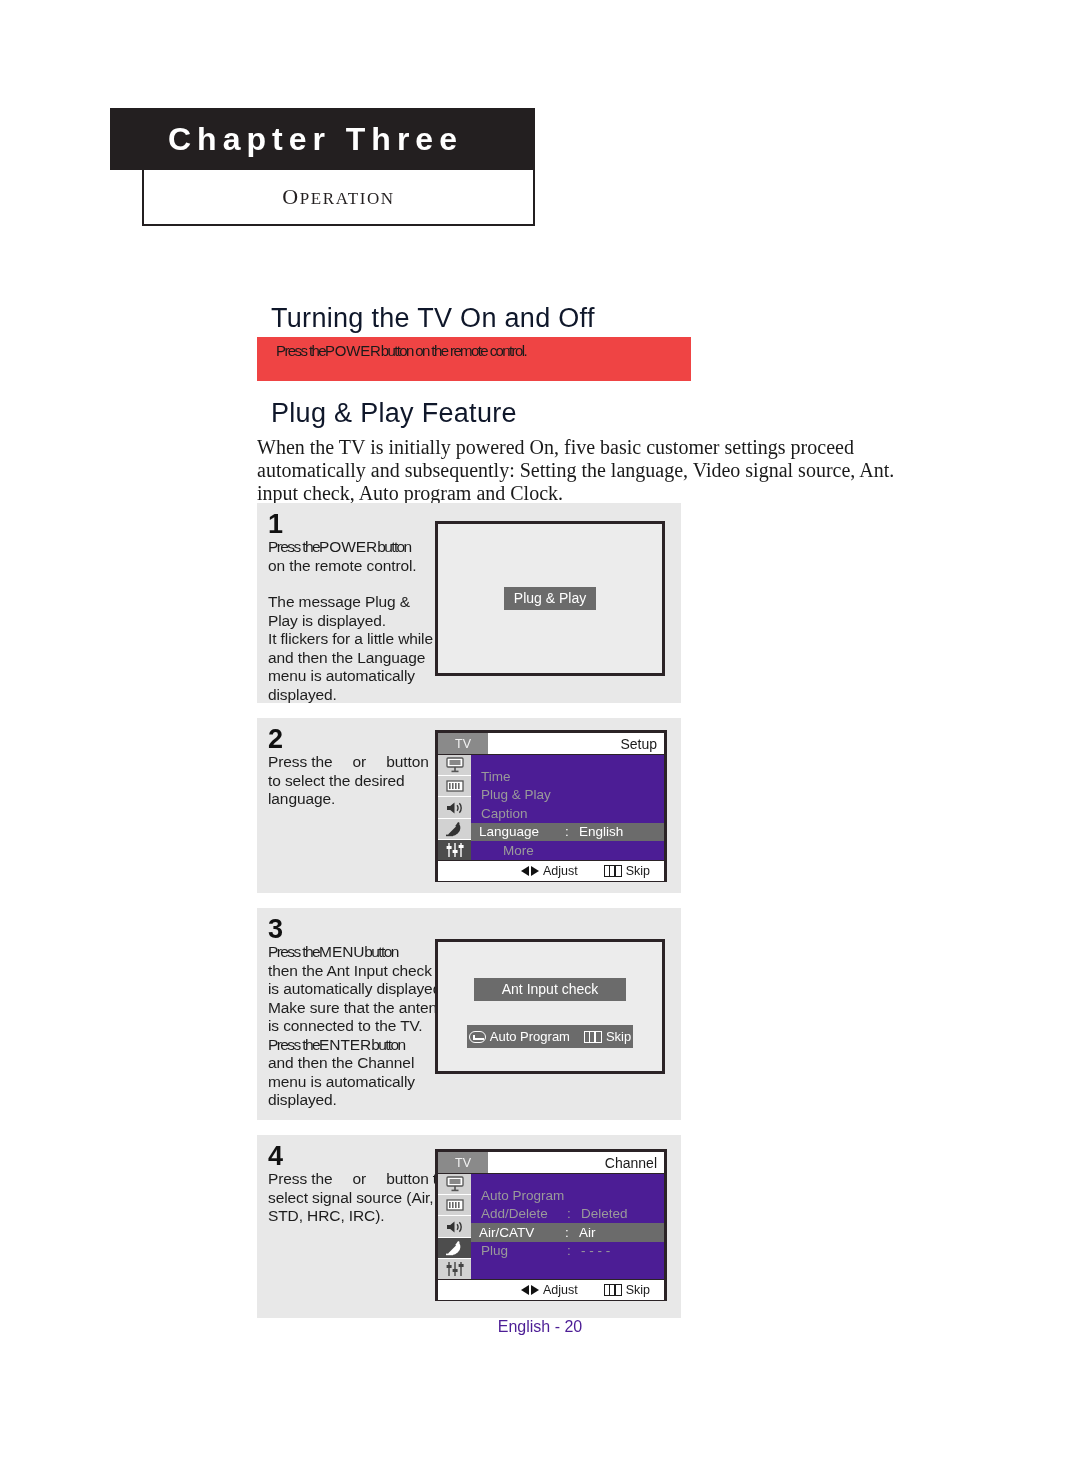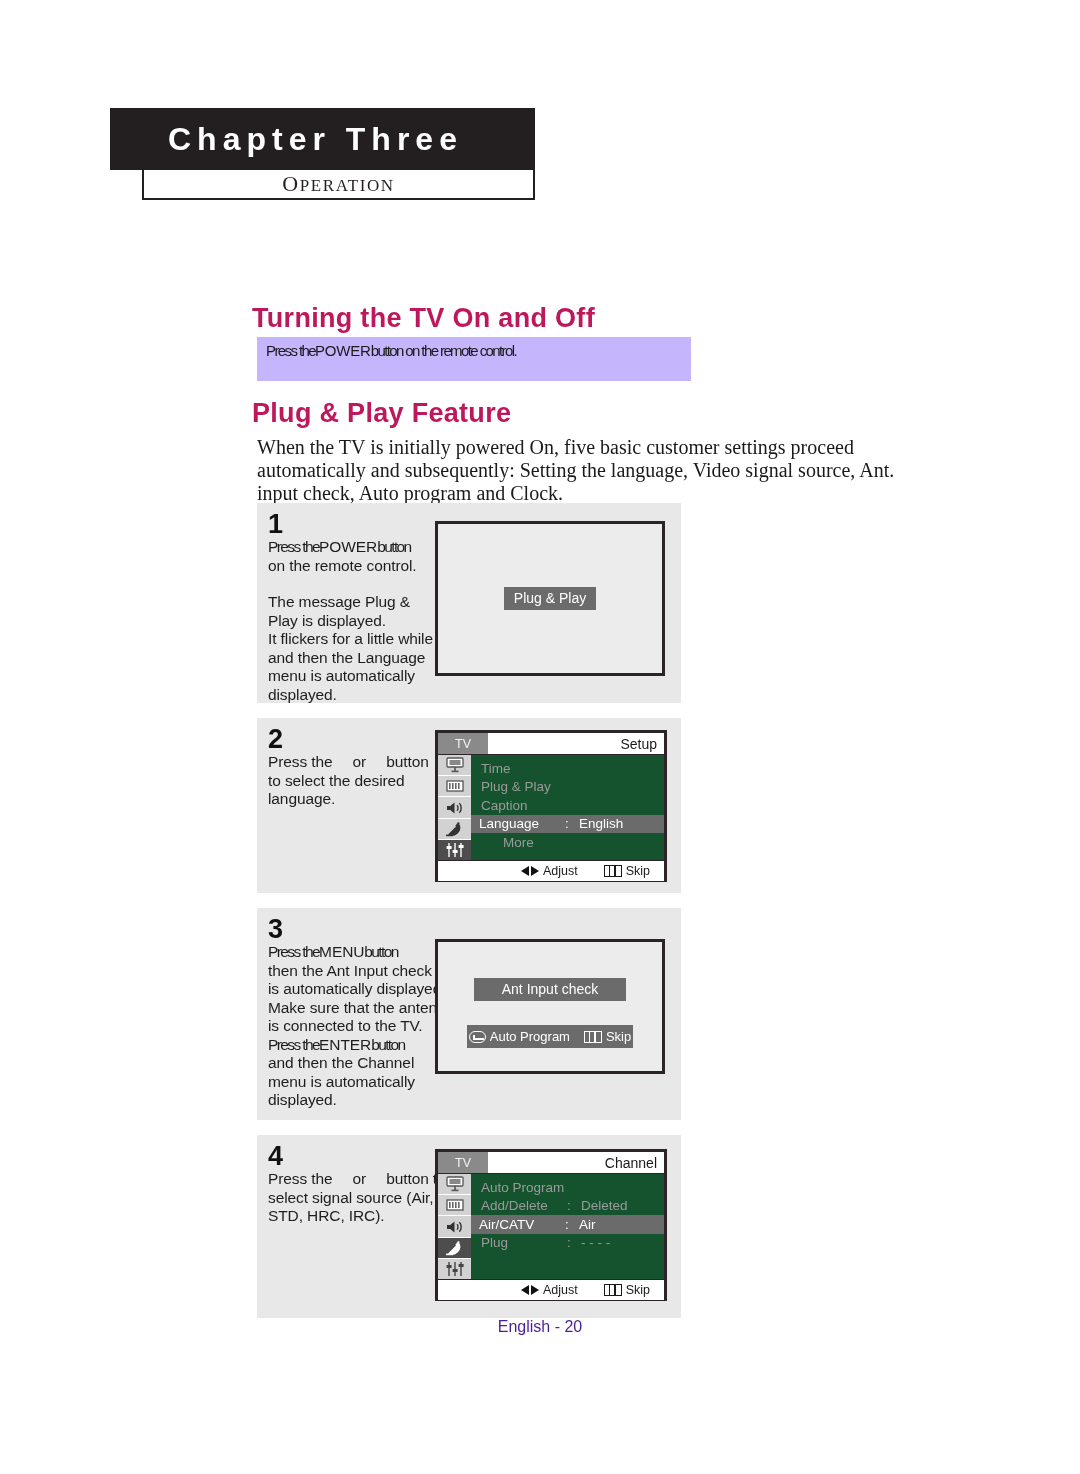--- a/index.html
+++ b/index.html
@@ -33,61 +33,61 @@
   }
   .chapter-bar-title {
     color: #ffffff;
     font-size: 32px;
     font-weight: bold;
     letter-spacing: 6px;
   }
   .chapter-sub {
     border: 2px solid #231f20;
     border-top: none;
-    height: 30px;
+    height: 56px;
     display: flex;
     align-items: center;
     justify-content: center;
     background: #ffffff;
     box-sizing: border-box;
     margin-left: 32px;
   }
   .chapter-sub-title {
     font-family: "Liberation Serif", serif;
     font-size: 17px;
     letter-spacing: 1.6px;
     color: #231f20;
   }
   .chapter-sub-title .cap {
     font-size: 22px;
   }
 
   
   .h-section {
     position: absolute;
-    left: 252px;
+    left: 271px;
     font-size: 27px;
-    font-weight: bold;
-    color: #be185d;
+    font-weight: normal;
+    color: #0f172a;
     letter-spacing: 0.3px;
     white-space: nowrap;
   }
   #heading-turning { top: 303px; }
   #heading-plug    { top: 398px; }
 
   
   .note-box {
     position: absolute;
     left: 257px;
     top: 337px;
     width: 434px;
     height: 44px;
-    background: #c4b5fd;
+    background: #ef4444;
     box-sizing: border-box;
-    padding: 4px 0 0 9px;
+    padding: 4px 0 0 19px;
   }
   .note-line-1 {
     font-size: 15px;
     line-height: 19px;
     white-space: nowrap;
     letter-spacing: -0.2px;
   }
   .note-line-2 {
     font-size: 17px;
     line-height: 21px;
@@ -312,22 +312,22 @@
     justify-content: center;
     border-bottom: 1px solid #ffffff;
     position: relative;
   }
   .osd-iconcell:last-child { border-bottom: none; }
   .osd-iconcell.active { background: #4d4d4d; }
   .osd-iconcell svg { display: block; }
 
   .osd-items {
     flex: 1;
-    background: #14532d;
-    padding-top: 4px;
+    background: #4c1d95;
+    padding-top: 12px;
     position: relative;
   }
   .osd-row {
     height: 18.5px;
     display: flex;
     align-items: center;
     padding-left: 10px;
     color: #9a9a9a;
     font-size: 13.5px;
     white-space: nowrap;

